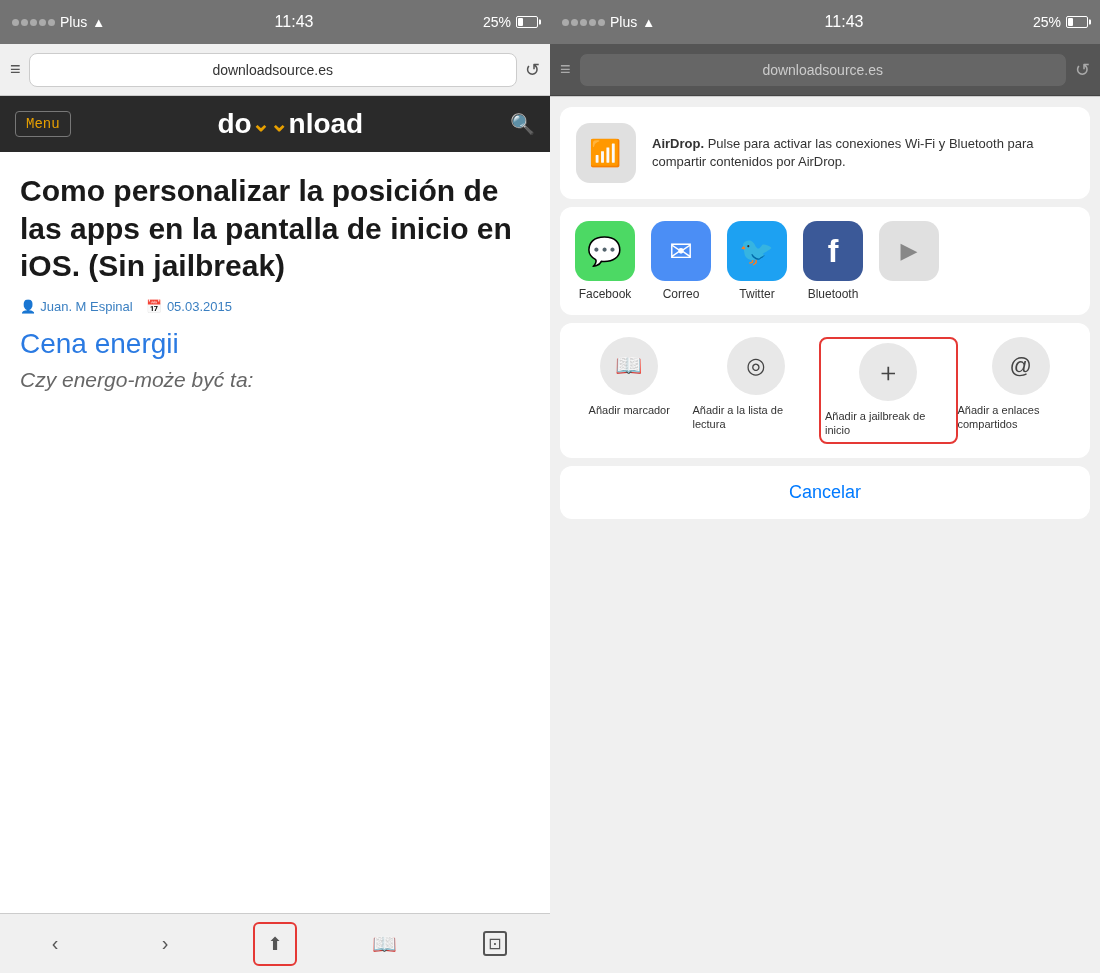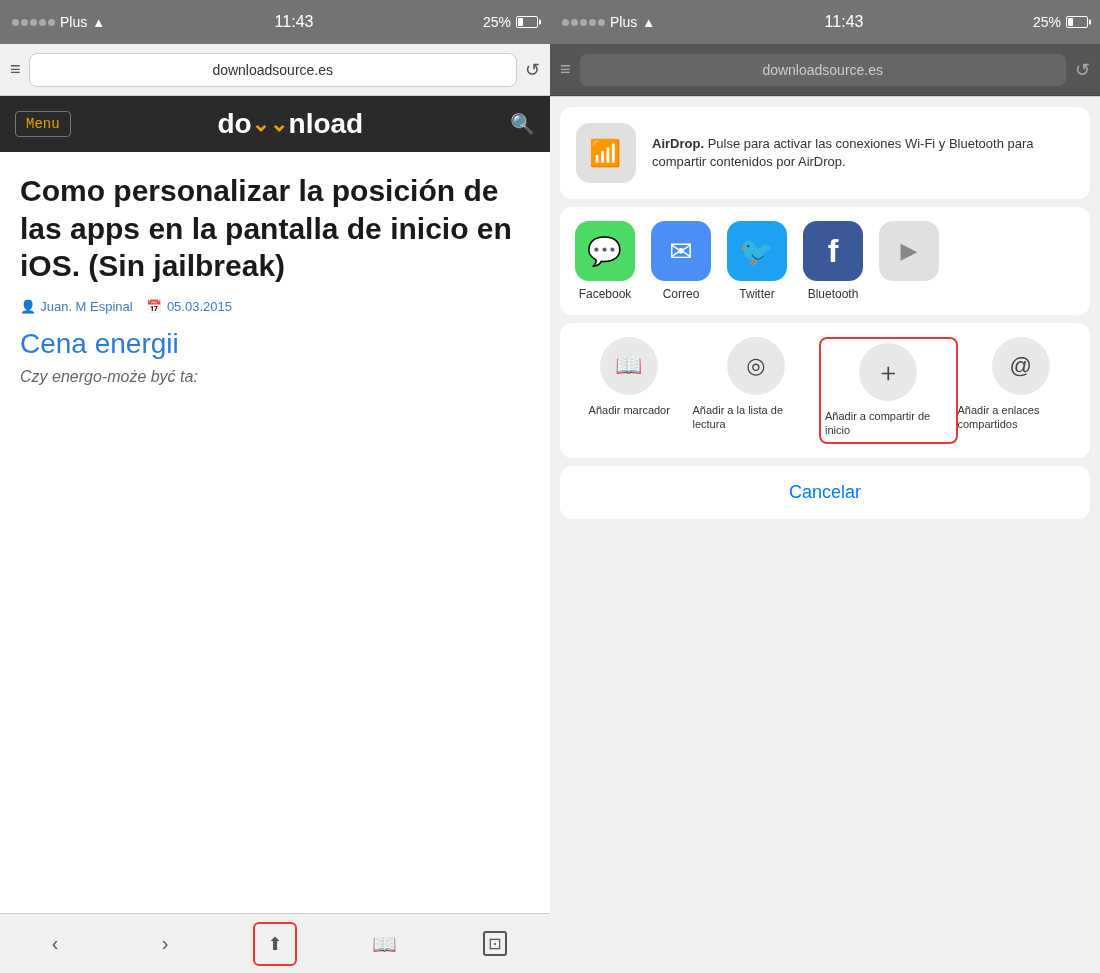--- a/index.html
+++ b/index.html
@@ -205,21 +205,21 @@
       align-items: center;
       gap: 4px;
     }
     .article-subtitle {
       font-size: 28px;
       color: #2a7ae2;
       font-weight: 500;
       margin-bottom: 8px;
     }
     .article-excerpt {
-      font-size: 16px;
+      font-size: 21px;
       color: #666;
       font-style: italic;
     }
 
     
     .bottom-nav {
       height: 60px;
       background: #f0f0f0;
       border-top: 1px solid #ccc;
       display: flex;
@@ -577,21 +577,21 @@
         <div class="action-icon-circle">
           <span style="font-size:22px;">◎</span>
         </div>
         <span class="action-btn-label">Añadir a la lista de lectura</span>
       </div>
 
       <div class="action-btn-item highlighted" style="border: 2px solid #e53935; border-radius: 8px; padding: 4px;">
         <div class="action-icon-circle">
           <span style="font-size:26px; font-weight:300;">＋</span>
         </div>
-        <span class="action-btn-label">Añadir a compartir de inicio</span>
+        <span class="action-btn-label">Añadir a jailbreak de inicio</span>
       </div>
 
       <div class="action-btn-item">
         <div class="action-icon-circle">
           <span style="font-size:22px;">@</span>
         </div>
         <span class="action-btn-label">Añadir a enlaces compartidos</span>
       </div>
     </div>
 

